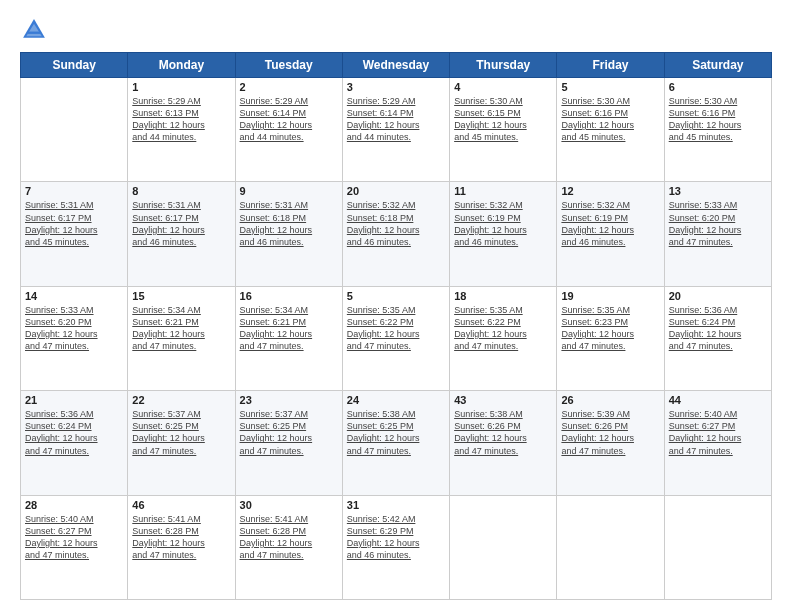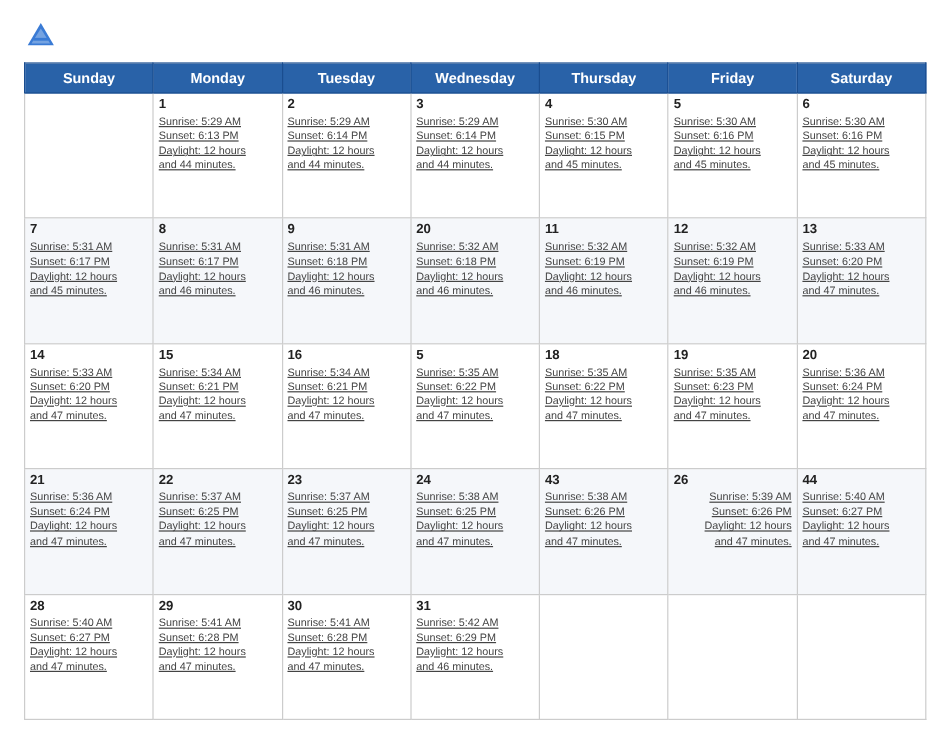--- a/index.html
+++ b/index.html
@@ -314,21 +314,21 @@
           </td>
           <td>
             <span class="day-number">43</span>
             <div class="day-info" style="white-space: pre-line;">Sunrise: 5:38 AM
 Sunset: 6:26 PM
 Daylight: 12 hours
 and 47 minutes.</div>
           </td>
           <td>
             <span class="day-number">26</span>
-            <div class="day-info" style="white-space: pre-line; text-align: right;">Sunrise: 5:39 AM
+            <div class="day-info" style="white-space: pre-line;">Sunrise: 5:39 AM
 Sunset: 6:26 PM
 Daylight: 12 hours
 and 47 minutes.</div>
           </td>
           <td>
             <span class="day-number">44</span>
             <div class="day-info" style="white-space: pre-line;">Sunrise: 5:40 AM
 Sunset: 6:27 PM
 Daylight: 12 hours
 and 47 minutes.</div>
@@ -336,21 +336,21 @@
         </tr>
         <tr>
           <td>
             <span class="day-number">28</span>
             <div class="day-info" style="white-space: pre-line;">Sunrise: 5:40 AM
 Sunset: 6:27 PM
 Daylight: 12 hours
 and 47 minutes.</div>
           </td>
           <td>
-            <span class="day-number">29</span>
+            <span class="day-number">46</span>
             <div class="day-info" style="white-space: pre-line;">Sunrise: 5:41 AM
 Sunset: 6:28 PM
 Daylight: 12 hours
 and 47 minutes.</div>
           </td>
           <td>
             <span class="day-number">30</span>
             <div class="day-info" style="white-space: pre-line;">Sunrise: 5:41 AM
 Sunset: 6:28 PM
 Daylight: 12 hours

